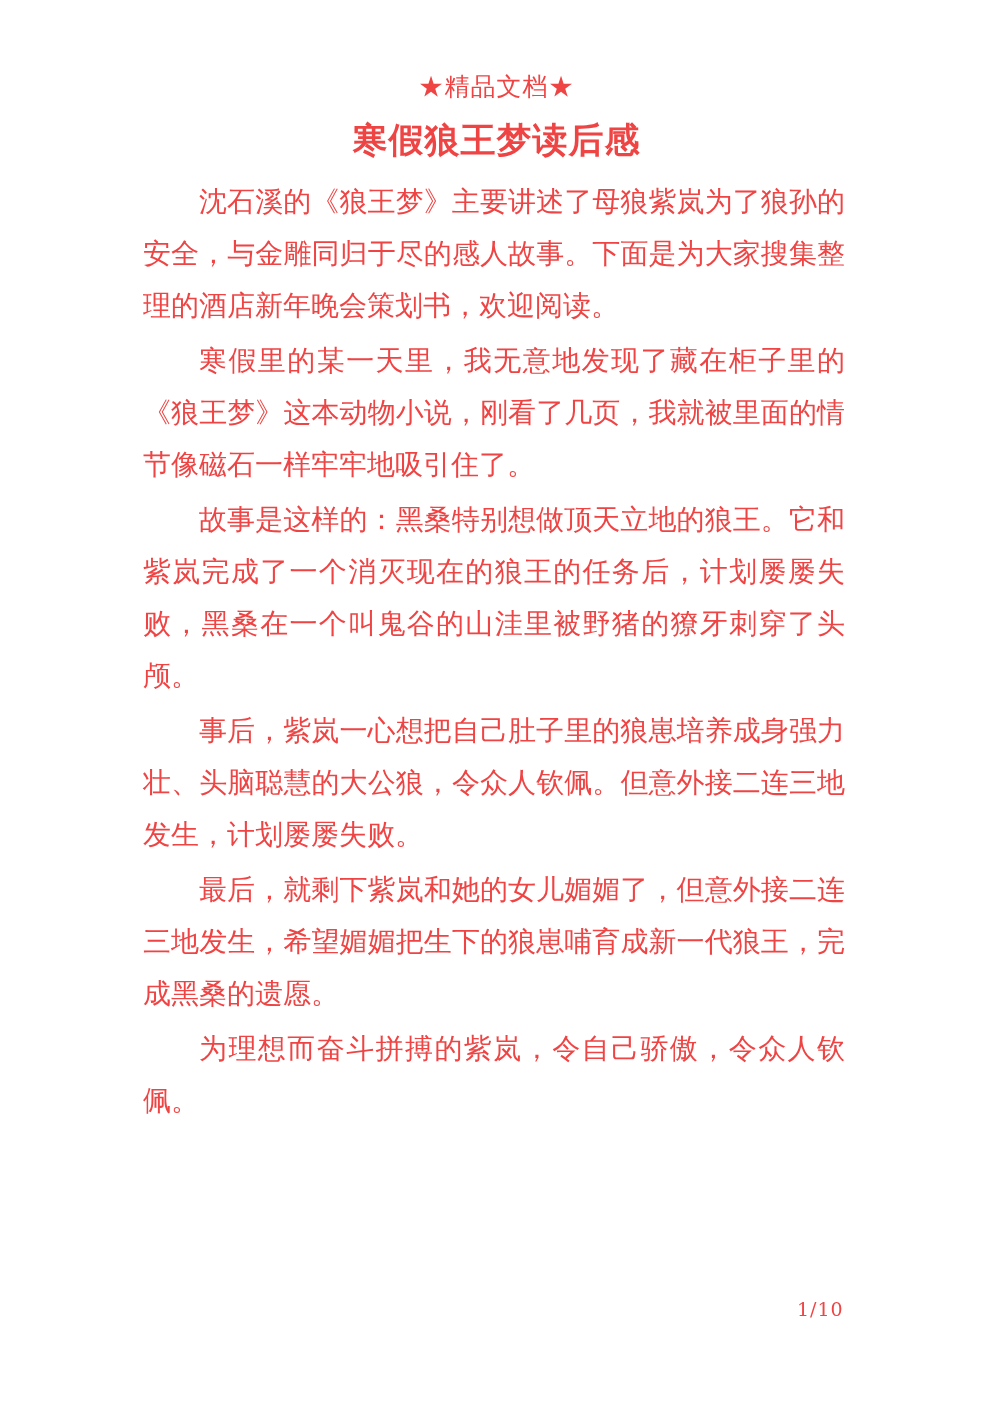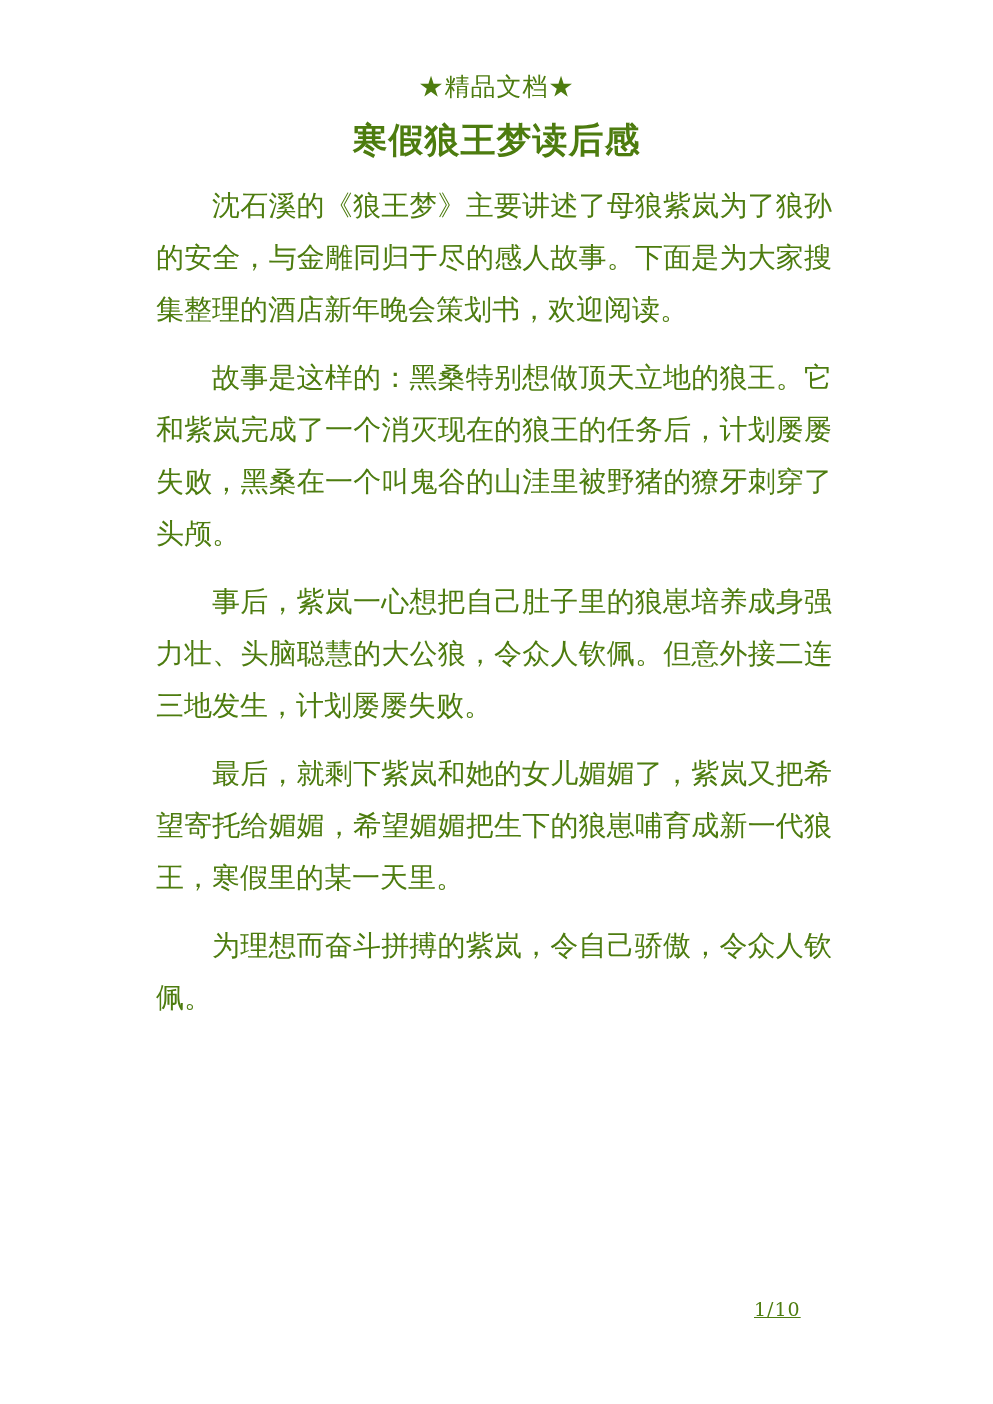--- a/index.html
+++ b/index.html
@@ -5,21 +5,21 @@
     html, body {
       margin: 0;
       padding: 0;
       background: #ffffff;
     }
     .page {
       position: relative;
       width: 993px;
       height: 1404px;
       background: #ffffff;
-      color: #4d7c0f;
+      color: #ef4444;
       font-family: "Liberation Serif", "DejaVu Serif", serif;
       overflow: hidden;
       box-sizing: border-box;
     }
     .doc-header {
       padding-top: 72px;
       text-align: center;
       font-size: 25px;
       line-height: 30px;
       letter-spacing: 1px;
@@ -33,45 +33,45 @@
       letter-spacing: 1px;
     }
     .doc-content {
       margin: 12px 145px 0 140px;
       font-size: 28px;
       line-height: 52px;
       text-align: justify;
       text-justify: inter-ideograph;
     }
     .doc-content p {
-      margin: 16px;
+      margin: 3px;
       padding: 0;
       text-indent: 2em;
     }
     .page-footer {
       position: absolute;
       top: 1299px;
-      left: 754px;
+      left: 797px;
       font-size: 19px;
       line-height: 20px;
       letter-spacing: 1px;
       font-family: "DejaVu Serif", "Liberation Serif", serif;
-      text-decoration: underline;
     }
   </style>
 </head>
 <body>
 
 <div class="page">
   <div class="doc-header">★精品文档★</div>
 
   <h1 class="doc-title">寒假狼王梦读后感</h1>
 
   <div class="doc-content">
       <p>沈石溪的《狼王梦》主要讲述了母狼紫岚为了狼孙的安全，与金雕同归于尽的感人故事。下面是为大家搜集整理的酒店新年晚会策划书，欢迎阅读。</p>
+      <p>寒假里的某一天里，我无意地发现了藏在柜子里的《狼王梦》这本动物小说，刚看了几页，我就被里面的情节像磁石一样牢牢地吸引住了。</p>
       <p>故事是这样的：黑桑特别想做顶天立地的狼王。它和紫岚完成了一个消灭现在的狼王的任务后，计划屡屡失败，黑桑在一个叫鬼谷的山洼里被野猪的獠牙刺穿了头颅。</p>
       <p>事后，紫岚一心想把自己肚子里的狼崽培养成身强力壮、头脑聪慧的大公狼，令众人钦佩。但意外接二连三地发生，计划屡屡失败。</p>
-      <p>最后，就剩下紫岚和她的女儿媚媚了，紫岚又把希望寄托给媚媚，希望媚媚把生下的狼崽哺育成新一代狼王，寒假里的某一天里。</p>
+      <p>最后，就剩下紫岚和她的女儿媚媚了，但意外接二连三地发生，希望媚媚把生下的狼崽哺育成新一代狼王，完成黑桑的遗愿。</p>
       <p>为理想而奋斗拼搏的紫岚，令自己骄傲，令众人钦佩。</p>
     </div>
 
   <div class="page-footer">1/10</div>
 </div>
 
 </body></html>

